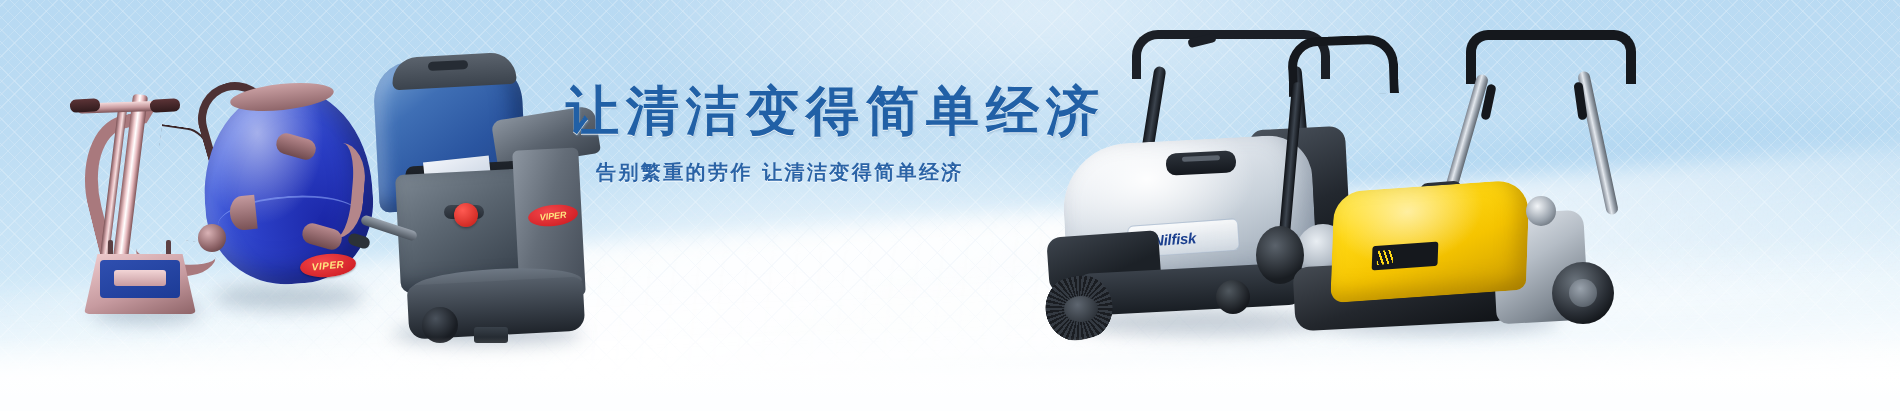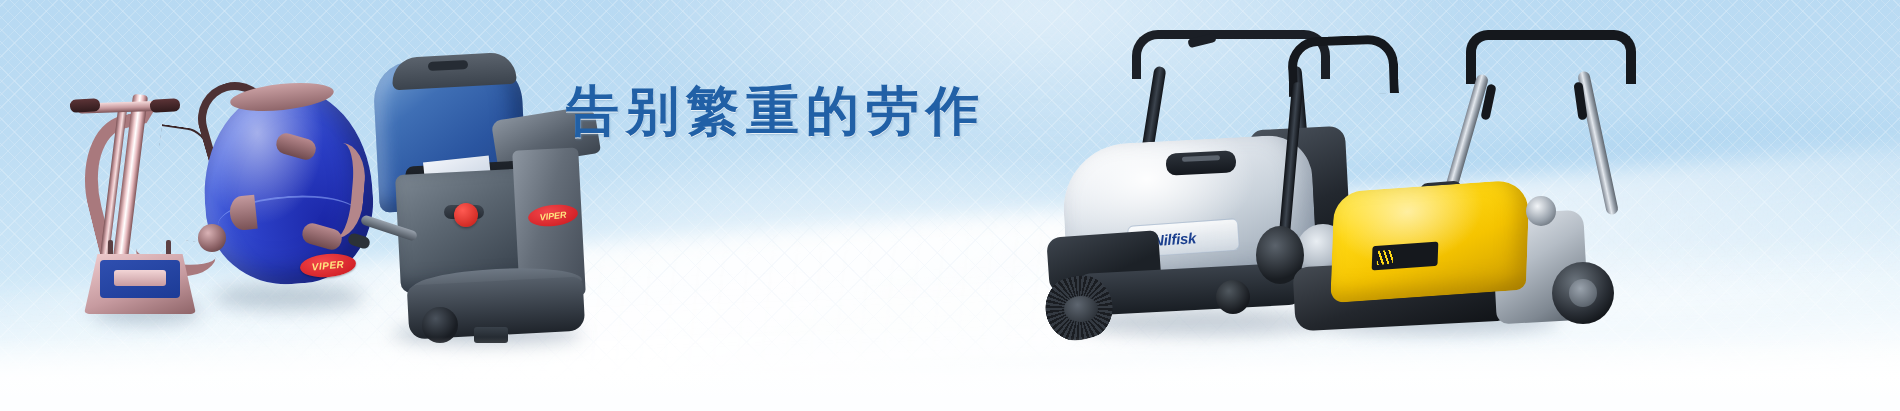--- a/index.html
+++ b/index.html
@@ -312,21 +312,22 @@
     </div>
     <div class="deck"></div>
     <div class="base"></div>
     <div class="wheel"></div>
     <div class="squeegee"></div>
     <div class="hbar"></div>
     <div class="hgrip"></div>
   </div>
 
   <div class="copy">
-    <div class="headline">告别繁重的劳作</div>
+    <div class="headline">让清洁变得简单经济</div>
+    <div class="subline">告别繁重的劳作 让清洁变得简单经济</div>
   </div>
 
   <div class="shadow" style="left:1068px;top:308px;width:250px;height:28px;"></div>
   <div class="machine m4">
     <div class="hbar"></div>
     <div class="throttle"></div>
     <div class="stemL"></div>
     <div class="stemR"></div>
     <div class="rearblk"></div>
     <div class="shell"></div>

